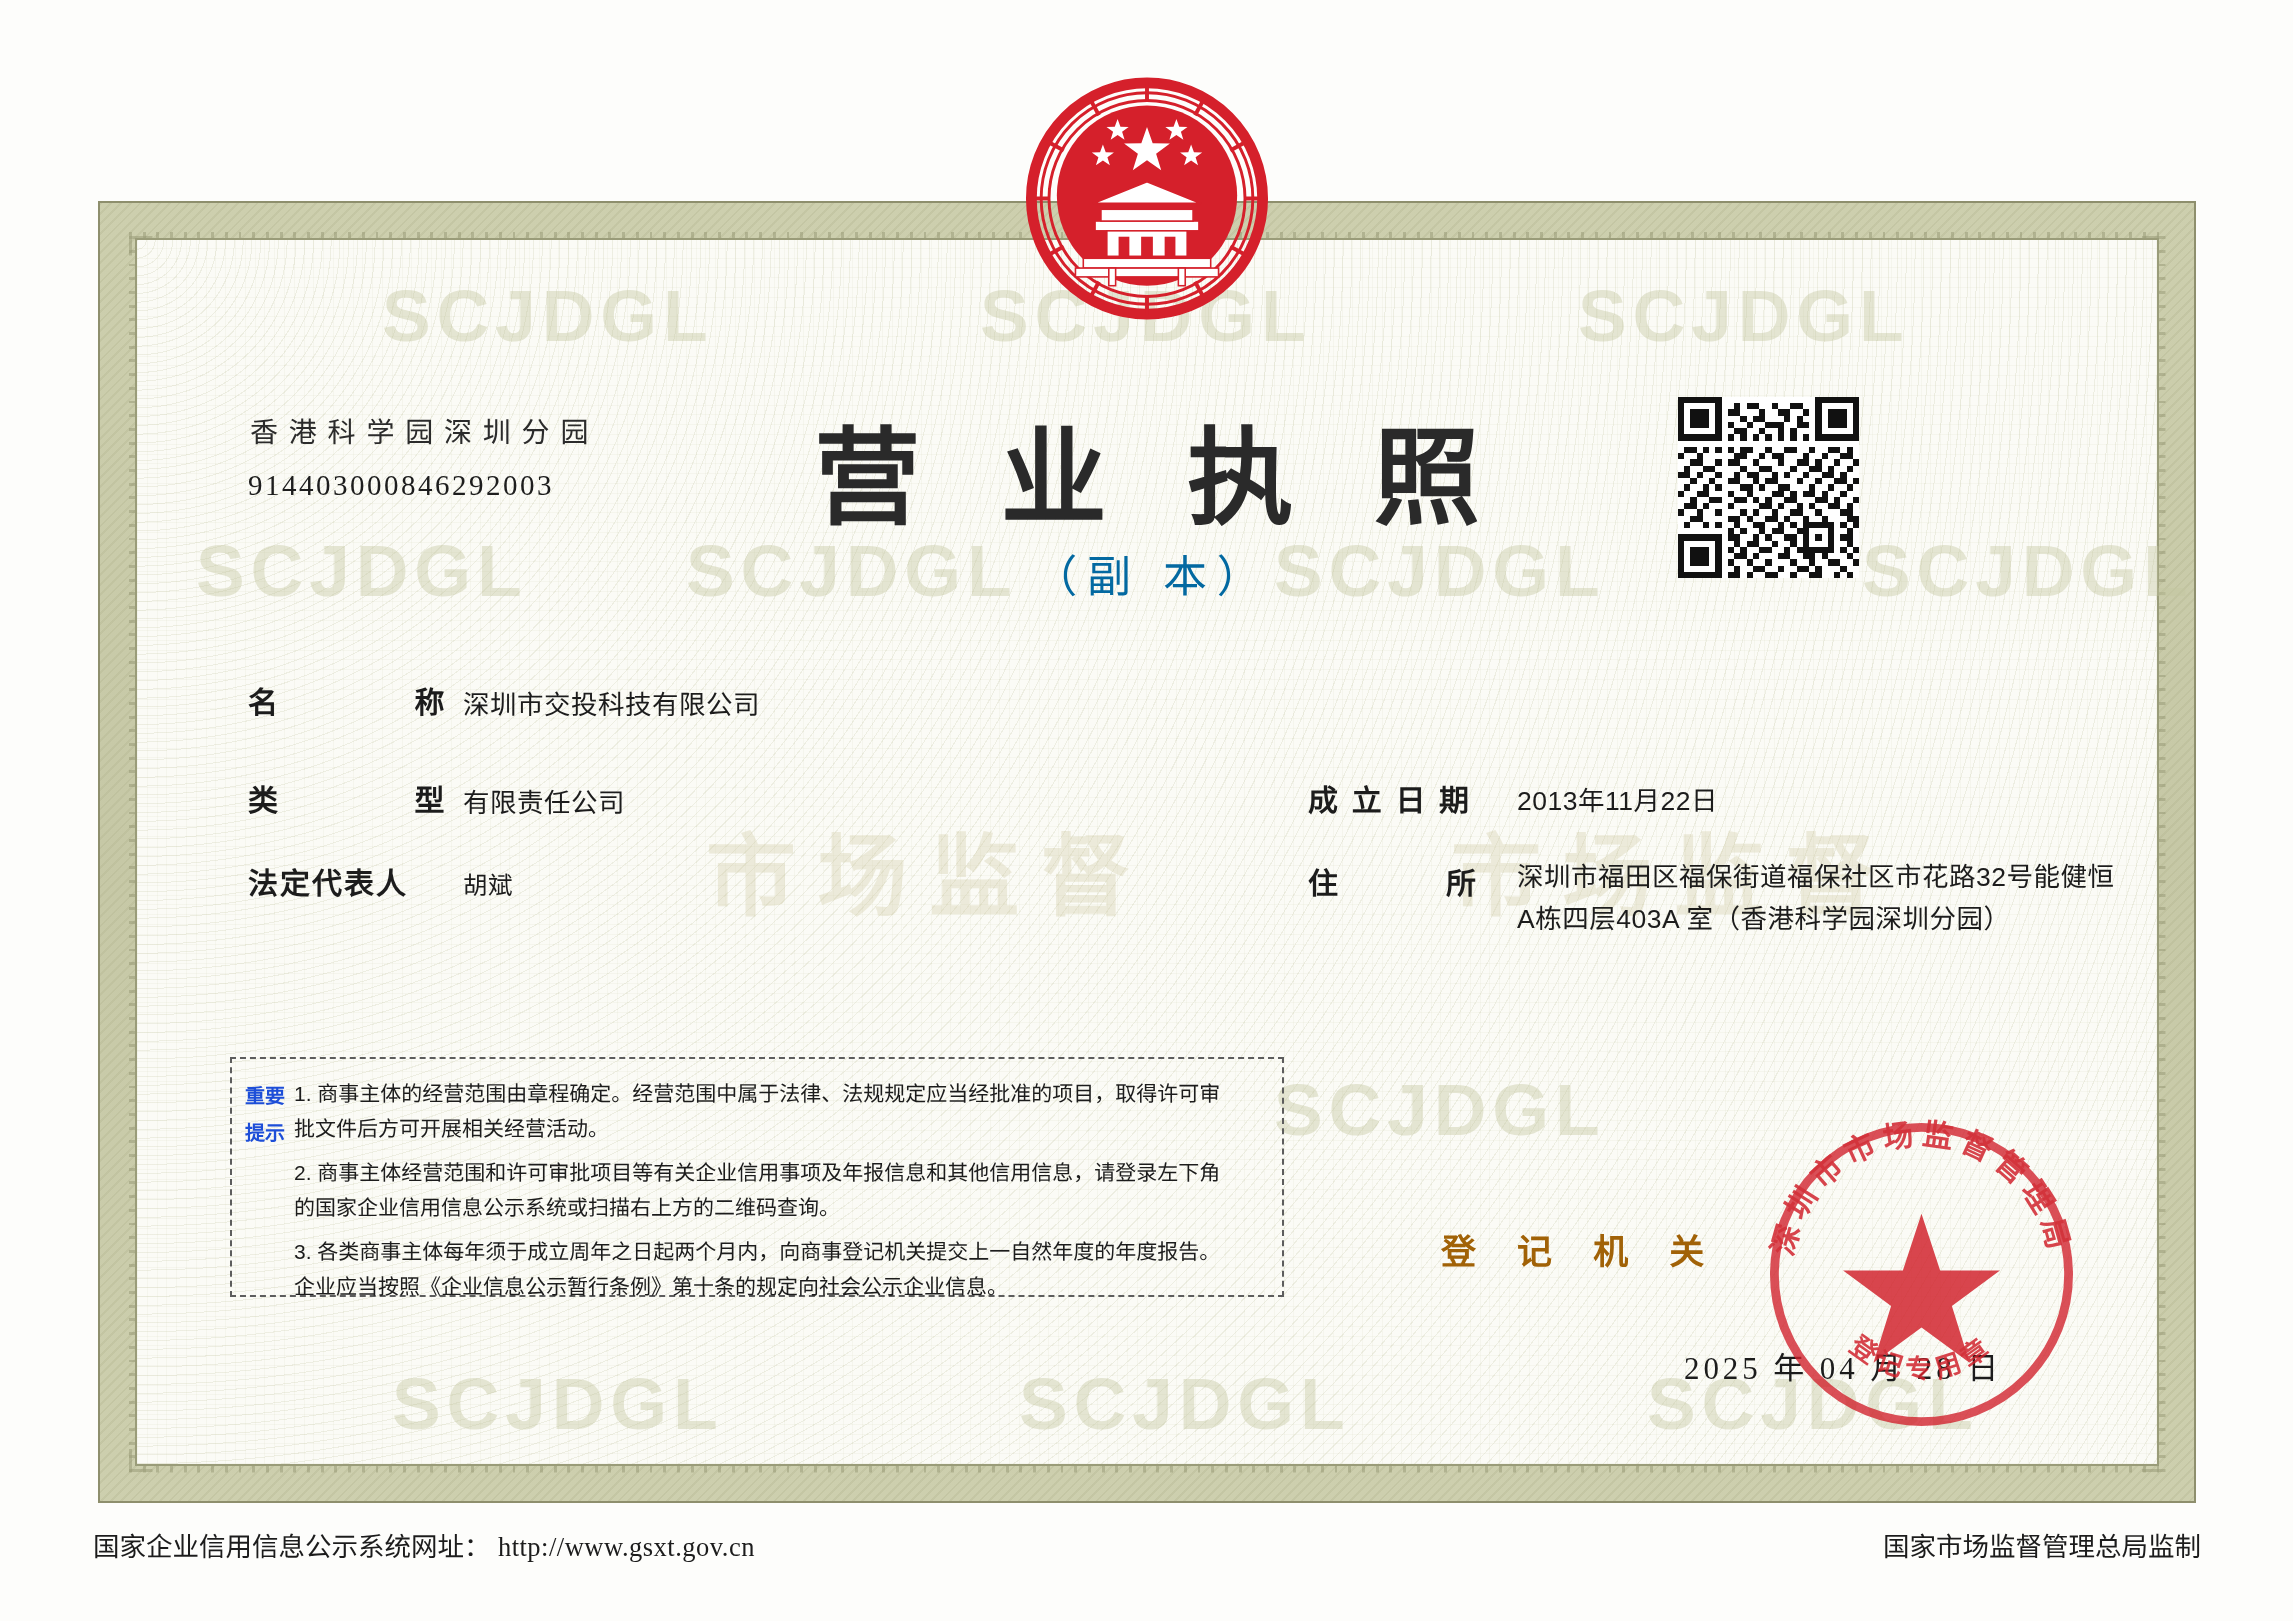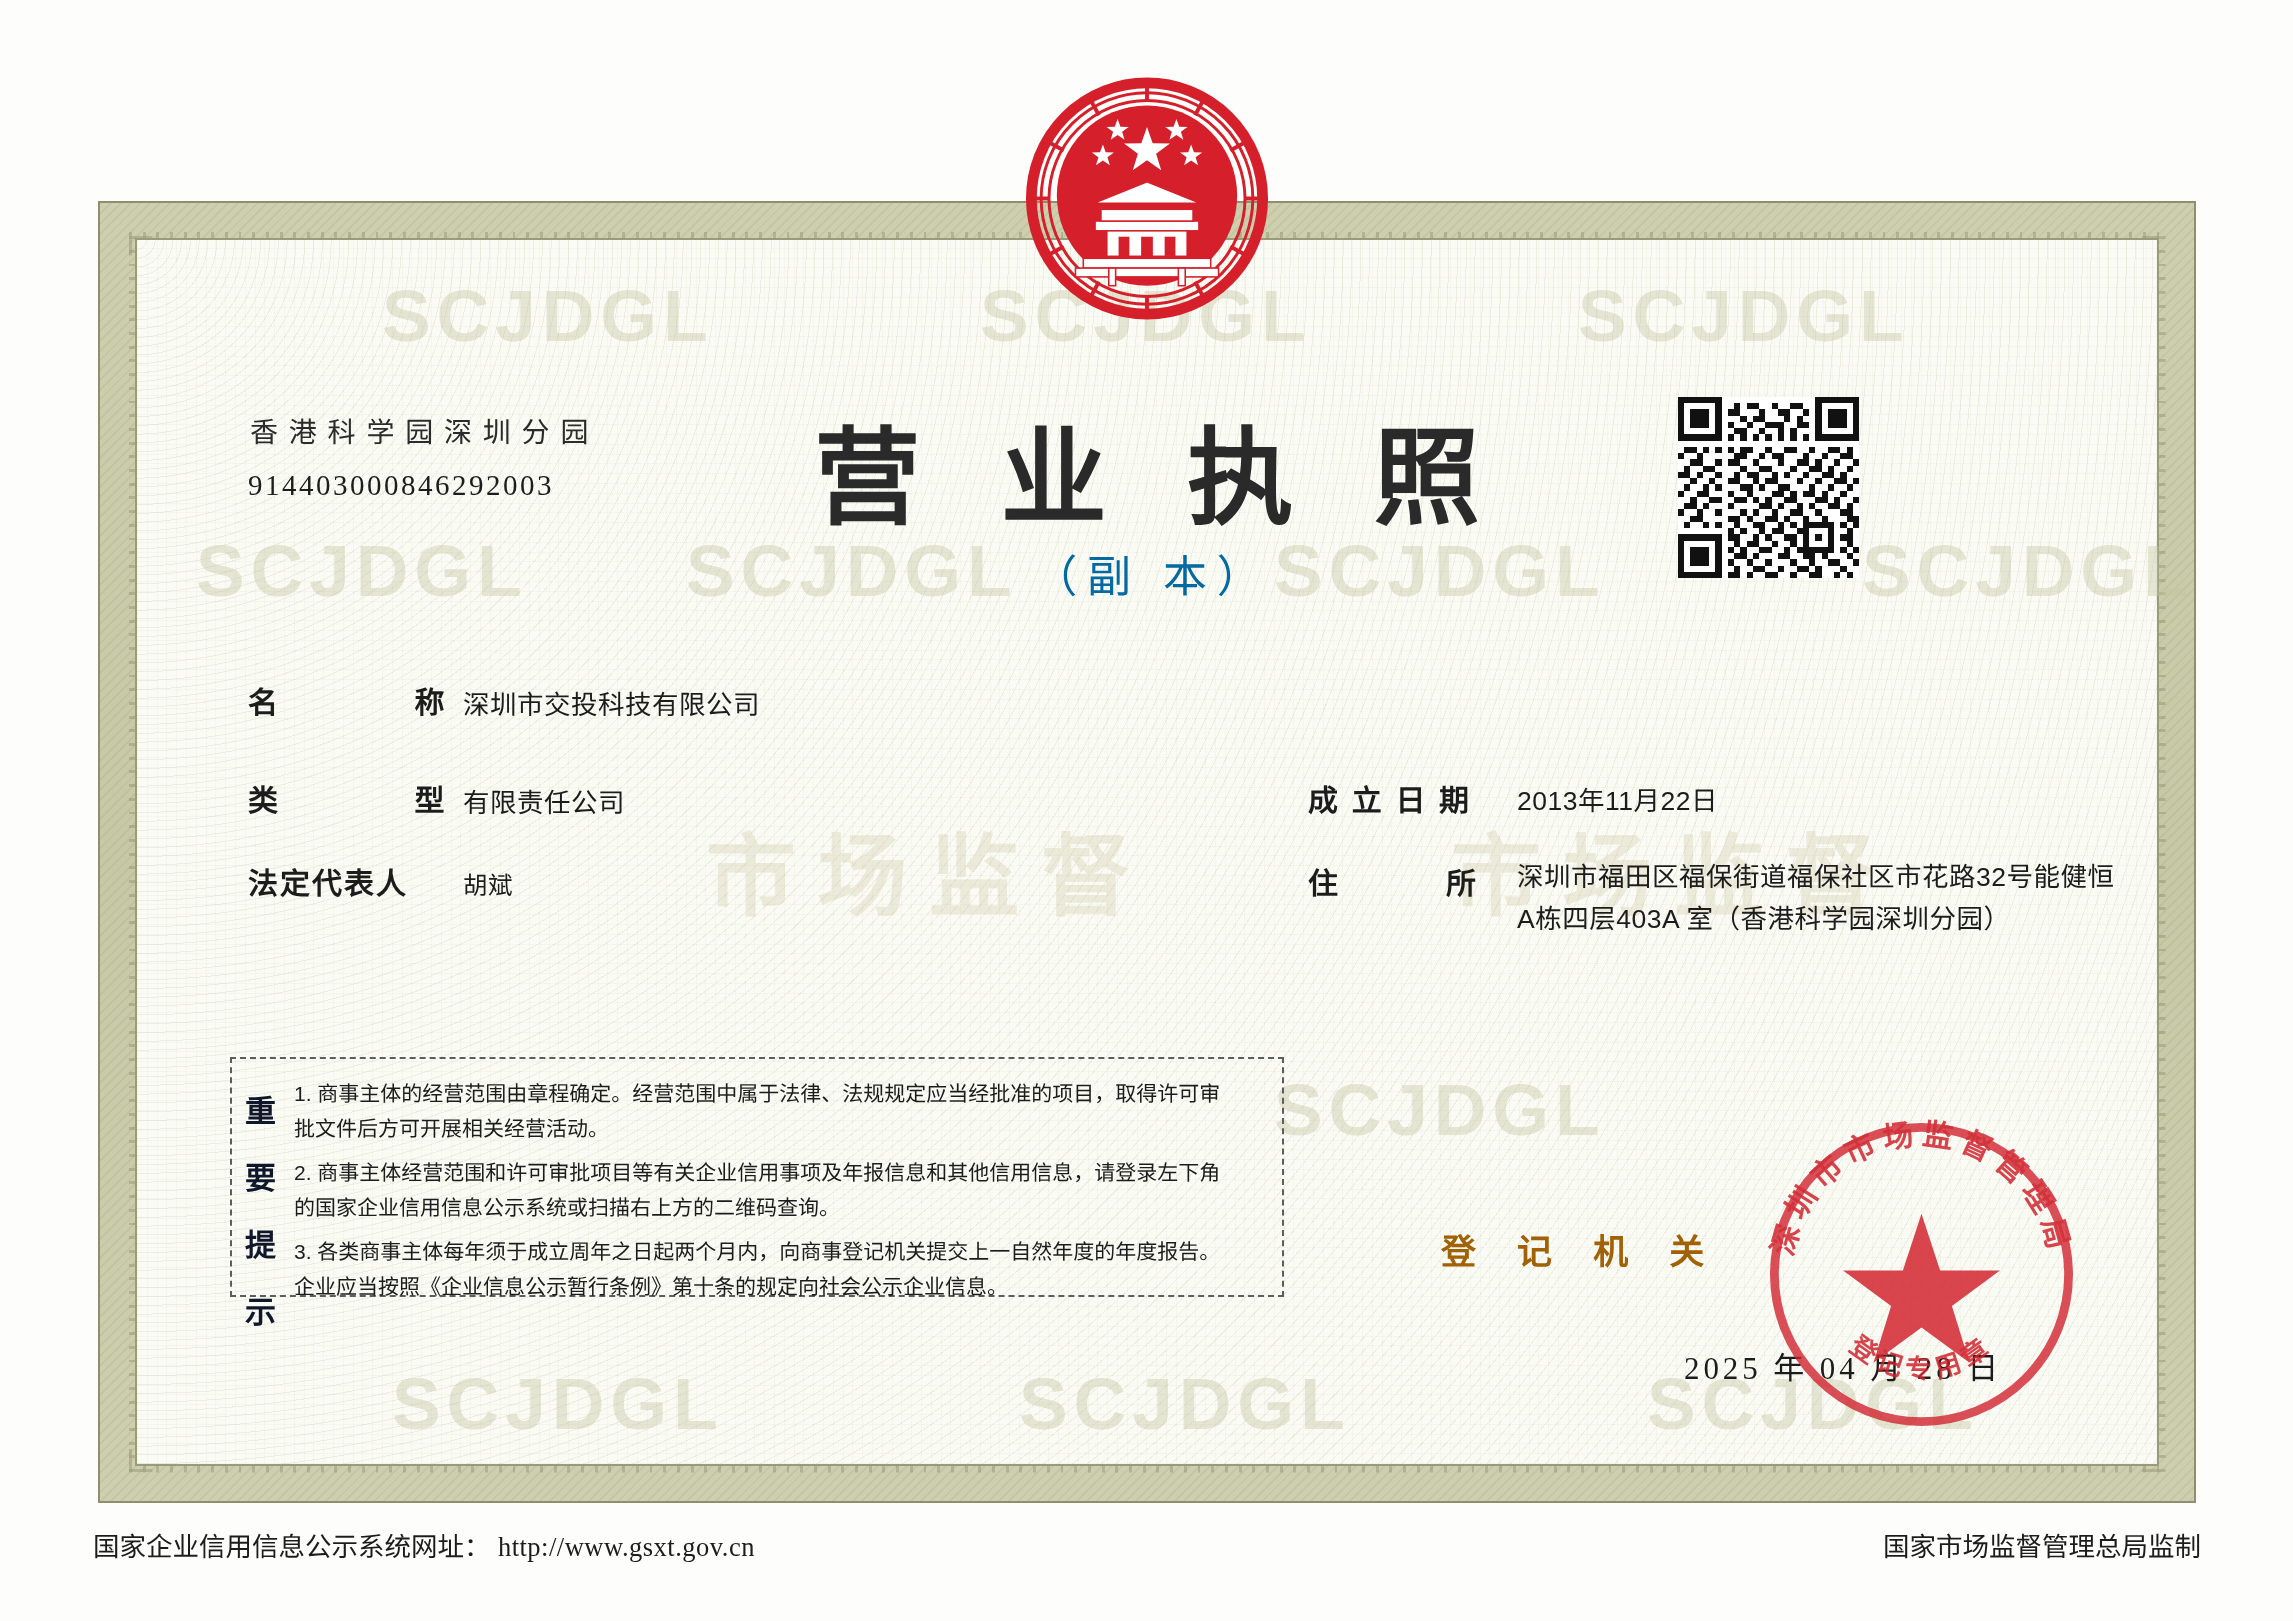--- a/index.html
+++ b/index.html
@@ -210,24 +210,24 @@
     width: 1054px;
     height: 240px;
     border: 2px dashed #5d5d5d;
     box-sizing: border-box;
   }
   .notice-side {
     position: absolute;
     left: 245px;
     top: 1078px;
     width: 45px;
-    font-size: 31px;
+    font-size: 20px;
     font-weight: 700;
-    line-height: 67px;
-    color: #0f172a;
+    line-height: 37px;
+    color: #1d4ed8;
     font-family: "Liberation Sans", sans-serif;
   }
   .notice-body {
     position: absolute;
     left: 294px;
     top: 1076px;
     width: 941px;
     font-size: 21px;
     line-height: 35px;
     color: #1c1c1c;

